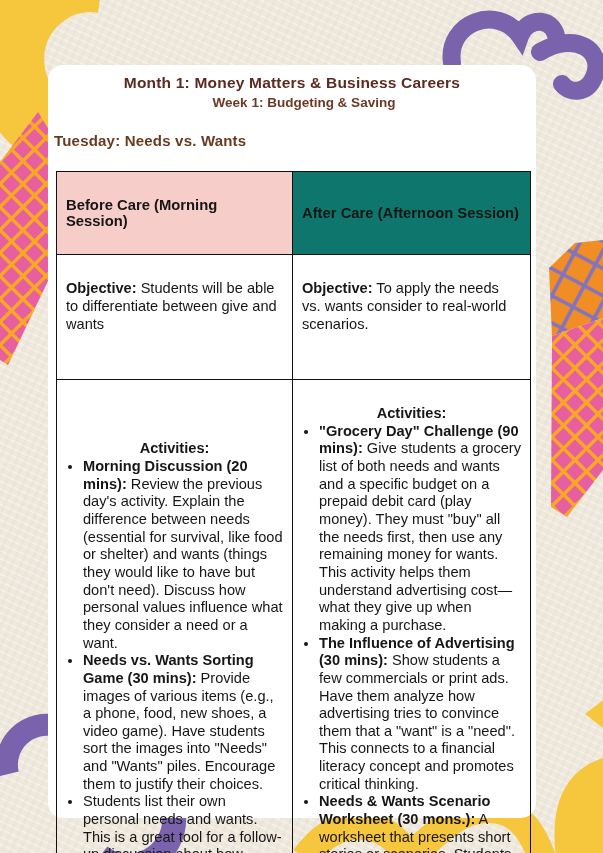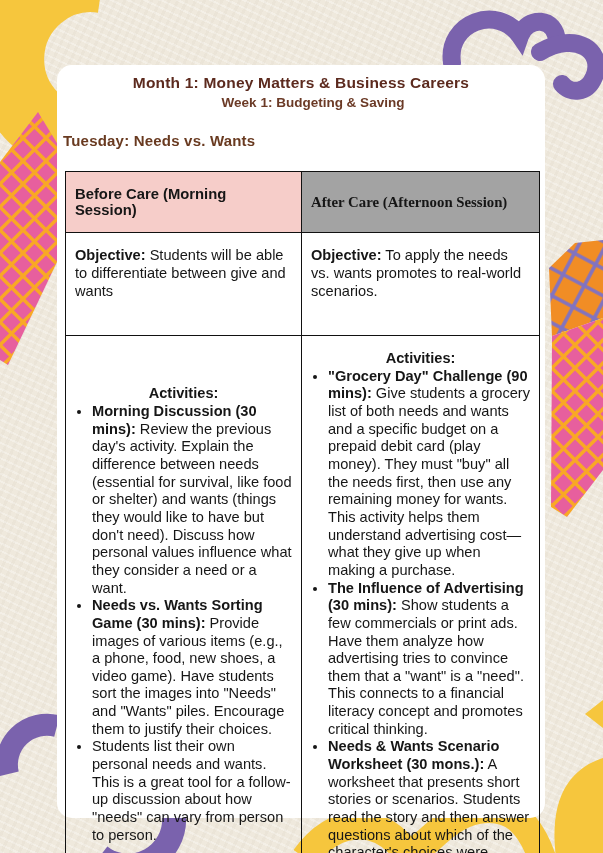--- a/index.html
+++ b/index.html
@@ -11,21 +11,21 @@
     position:relative;
     width:603px;height:853px;
     overflow:hidden;
     background-color:#efe9dd;
     background-image:
       repeating-linear-gradient(115deg, rgba(120,100,70,.035) 0 3px, transparent 3px 8px),
       repeating-linear-gradient(25deg, rgba(255,255,255,.30) 0 2px, transparent 2px 7px);
   }
   .decor{position:absolute;left:0;top:0;width:603px;height:853px;}
   .card{
-    position:absolute;left:57px;top:65px;width:488px;height:753px;
+    position:absolute;left:48px;top:65px;width:488px;height:753px;
     background:#ffffff;border-radius:15px;
   }
   .title{
     margin-top:9px;text-align:center;
     font-size:15.5px;font-weight:bold;letter-spacing:.2px;
     color:#5c2a1e;
   }
   .subtitle{
     margin-top:3px;text-align:center;
     font-size:13.5px;font-weight:600;
@@ -41,28 +41,28 @@
     border-collapse:collapse;
     margin:22px 0 0 8px;
     width:474px;
     table-layout:fixed;
   }
   table.sched col.c1{width:236px;}
   table.sched col.c2{width:238px;}
   table.sched th, table.sched td{
     border:1.6px solid #111;
     font-size:14.6px;color:#161616;
-    padding:14px 9px;
+    padding:25px 9px;
   }
   table.sched th{
     height:21px;text-align:left;vertical-align:middle;
     font-size:14.8px;font-weight:bold;
   }
   th.hdr-left{background:#f6cdc9;}
-  th.hdr-right{background:#a3a3a3;font-family:Liberation Serif, serif;}
+  th.hdr-right{background:#0f766e;}
   td.objective{height:74px;vertical-align:top;line-height:1.22;padding-top:11px;}
   tr.activities-row td{height:497px;line-height:1.21;}
   td.act-left{vertical-align:middle;}
   td.act-right{vertical-align:top;padding-top:11px;}
   .act-label{font-weight:bold;text-align:center;}
   ul.acts{margin:0;padding-left:17px;}
   ul.acts li{margin:0;padding:0;}
 </style>
 </head>
 <body>
@@ -116,29 +116,29 @@
         </tr>
       </thead>
       <tbody>
         <tr>
           <td class="objective">
             <b>Objective:</b>
             <span>Students will be able to differentiate between give and wants</span>
           </td>
           <td class="objective">
             <b>Objective:</b>
-            <span>To apply the needs vs. wants promotes to real-world scenarios.</span>
+            <span>To apply the needs vs. wants consider to real-world scenarios.</span>
           </td>
         </tr>
         <tr class="activities-row">
           <td class="act-left">
             <div class="act-label">Activities:</div>
             <ul class="acts">
               <li>
-                <b>Morning Discussion (30 mins):</b>
+                <b>Morning Discussion (20 mins):</b>
                 <span>Review the previous day's activity. Explain the difference between needs (essential for survival, like food or shelter) and wants (things they would like to have but don't need). Discuss how personal values influence what they consider a need or a want.</span>
               </li>
               <li>
                 <b>Needs vs. Wants Sorting Game (30 mins):</b>
                 <span>Provide images of various items (e.g., a phone, food, new shoes, a video game). Have students sort the images into "Needs" and "Wants" piles. Encourage them to justify their choices.</span>
               </li>
               <li>
                 <span>Students list their own personal needs and wants. This is a great tool for a follow-up discussion about how "needs" can vary from person to person.</span>
               </li>
             </ul>

